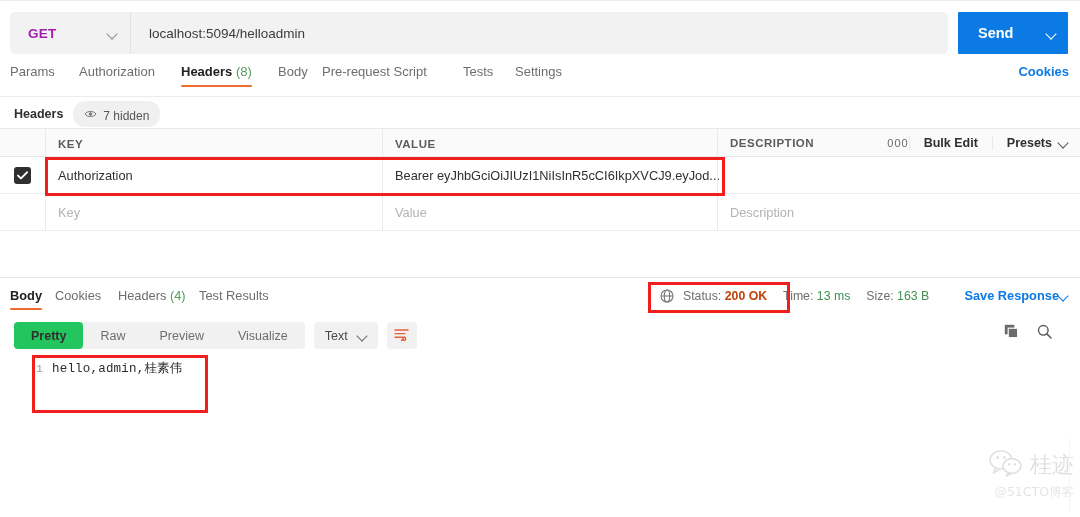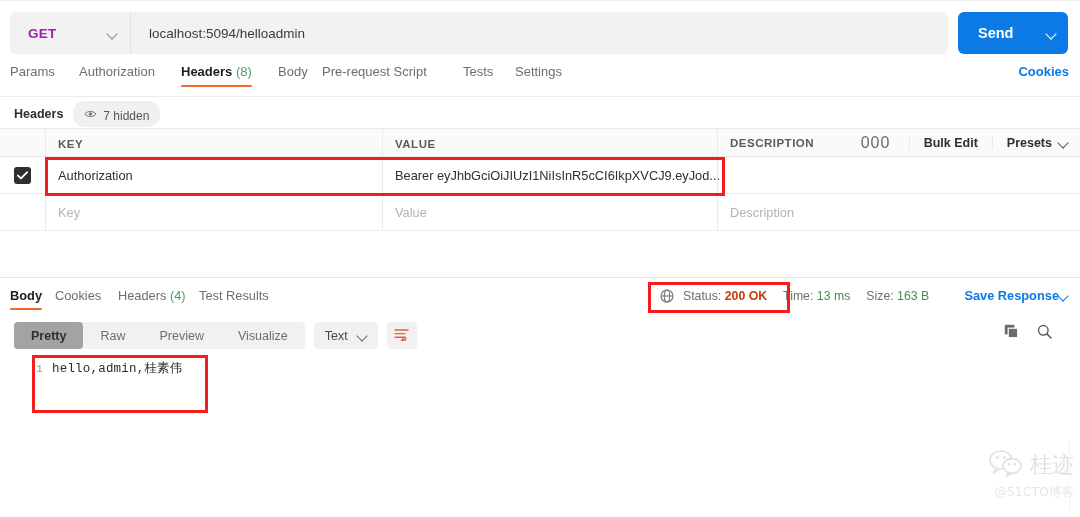--- a/index.html
+++ b/index.html
@@ -18,21 +18,21 @@
   
   .urlbar { position:absolute; top:12px; left:10px; width:938px; height:42px;
             background:#f2f2f2; border-radius:5px; display:flex; align-items:center; }
   .method { width:120px; height:42px; display:flex; align-items:center; justify-content:space-between;
             padding:0 13px 0 18px; }
   .method .m-label { font-size:13.5px; font-weight:600; color:#a21caf; letter-spacing:.3px; }
   .m-sep { width:1px; height:42px; background:#e2e2e2; }
   .url-text { flex:1; padding-left:18px; font-size:13.5px; color:#3c3c3c; }
 
   .send-btn { position:absolute; top:12px; left:958px; width:110px; height:42px;
-              background:#0b7ae5; border-radius:6px; display:flex; align-items:center;
+              background:#0b7ae5; border-radius:1px; display:flex; align-items:center;
               justify-content:space-between; padding:0 12px 0 20px; cursor:pointer; }
   .send-btn .s-label { color:#fff; font-size:14.5px; font-weight:700; }
 
   .chev { display:inline-block; width:9px; height:9px; position:relative; }
   .chev::before { content:""; position:absolute; left:0; top:1px; width:7px; height:7px;
                   border-right:1.6px solid currentColor; border-bottom:1.6px solid currentColor;
                   transform:rotate(45deg); }
 
   
   .req-tabs { position:absolute; top:64px; left:0; width:1080px; height:30px; }
@@ -62,21 +62,21 @@
   .vdiv { width:1px; align-self:stretch; background:#eaeaea; }
   .th { font-size:11.5px; font-weight:700; color:#5b5b5b; letter-spacing:.5px; }
   .cell { font-size:12.8px; color:#2f2f2f; white-space:nowrap; overflow:hidden; text-overflow:ellipsis; }
   .cell.ph { color:#b3b3b3; }
 
   .chk { width:17px; height:17px; border-radius:3px; background:#2f2f2f;
          display:flex; align-items:center; justify-content:center; cursor:pointer; }
   .chk svg { display:block; }
 
   .hdr-actions { display:flex; align-items:center; gap:0; height:29px; }
-  .dots { width:48px; text-align:left; font-size:16px; color:#6a6a6a; letter-spacing:1px; cursor:pointer; }
+  .dots { width:48px; text-align:right; font-size:11px; color:#6a6a6a; letter-spacing:1px; cursor:pointer; }
   .bulk { padding:0 14px; font-size:12.5px; font-weight:700; color:#2f2f2f; cursor:pointer;
           border-left:1px solid #eaeaea; }
   .presets { padding:0 12px 0 14px; font-size:12.5px; font-weight:700; color:#2f2f2f; cursor:pointer;
              border-left:1px solid #eaeaea; display:flex; align-items:center; gap:7px; }
 
   
   .mid-rule { position:absolute; top:277px; left:0; width:1080px; height:1px; background:#e6e6e6; }
 
   
   .res-tabs { position:absolute; top:288px; left:0; width:1080px; height:24px; }
@@ -92,21 +92,21 @@
   .meta .ok { color:#c2410c; font-weight:600;text-align:right; }
   .meta .gr { color:#3f9150; }
   .save-res { position:absolute; top:288px; right:12px; display:flex; align-items:center; 
               font-size:12.8px; color:#0b7ae5; font-weight:700; cursor:pointer; }
 
   
   .bodybar { position:absolute; top:322px; left:14px; display:flex; align-items:center; gap:9px; }
   .segg { display:flex; background:#f1f1f1; border-radius:4px; height:27px; align-items:center; }
   .seg { padding:0 17px; height:27px; display:flex; align-items:center; font-size:12.5px;
          color:#6e6e6e; cursor:pointer; border-radius:4px; }
-  .seg.active { background:#a3a3a3; color:#2f2f2f; font-weight:600; }
+  .seg.active { background:#22c55e; color:#2f2f2f; font-weight:600; }
   .fmt { display:flex; align-items:center; gap:10px; background:#f1f1f1; border-radius:4px;
          height:27px; padding:0 11px; font-size:12.5px; color:#4a4a4a; cursor:pointer; }
   .wrapbtn { width:30px; height:27px; background:#f1f1f1; border-radius:4px;
              display:flex; align-items:center; justify-content:center; cursor:pointer; }
   .bodytools { position:absolute; top:324px; right:28px; display:flex; align-items:center; gap:18px; }
   .ico-btn { cursor:pointer; display:flex; align-items:center; }
 
   
   .resbody { position:absolute; top:360px; left:30px; }
   .codeline { display:flex; align-items:baseline; font-family:"Liberation Mono", monospace; }

